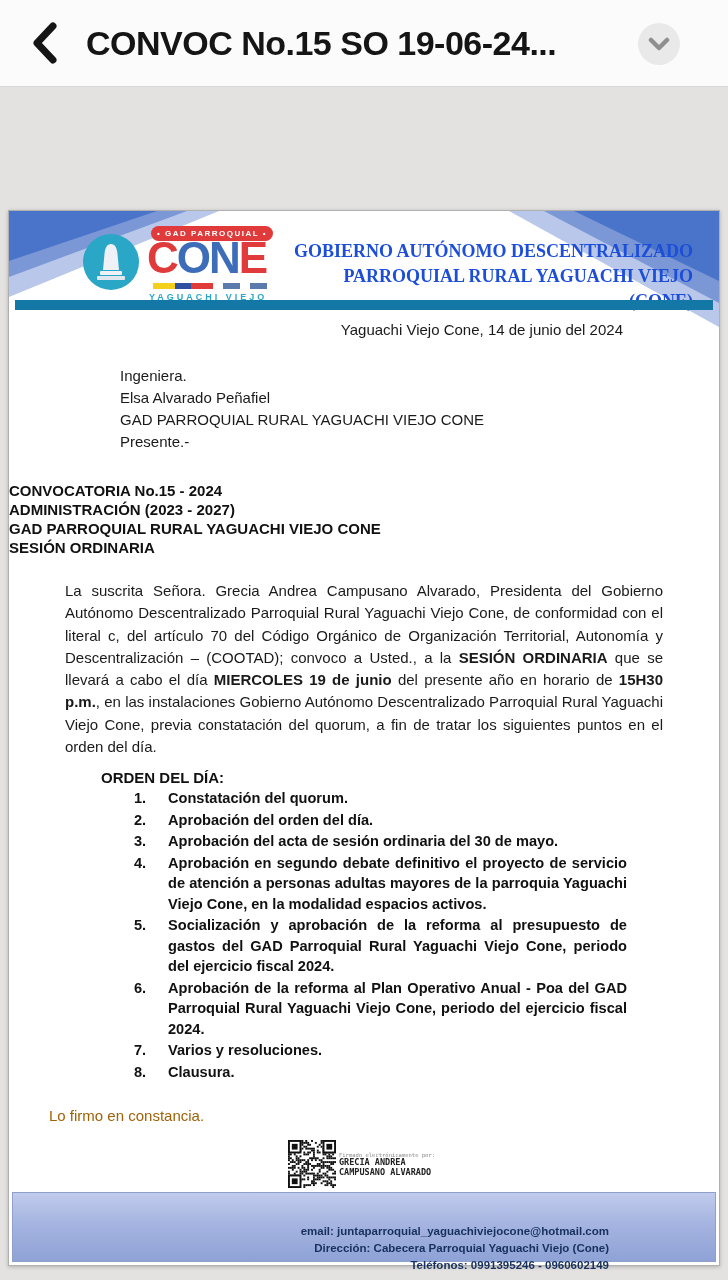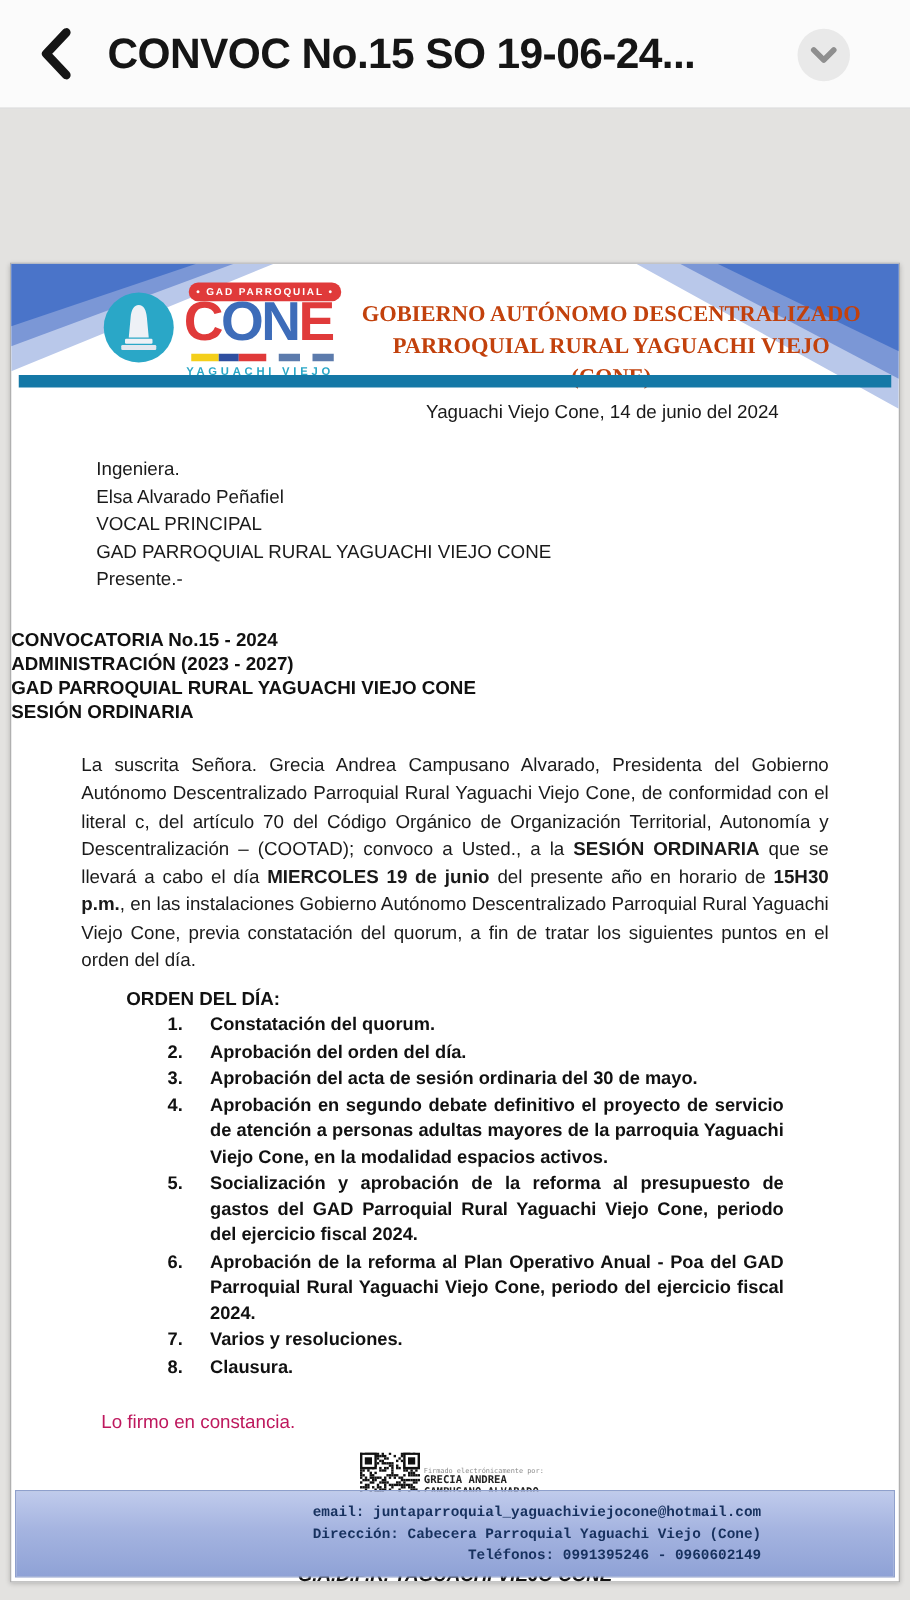--- a/index.html
+++ b/index.html
@@ -27,46 +27,46 @@
   .logo-name{position:absolute;left:72px;top:17px;font-size:44px;line-height:44px;font-weight:800;letter-spacing:-2px;font-family:"Liberation Sans",sans-serif;}
   .flag-dashes{position:absolute;left:78px;top:64px;display:flex;align-items:center;gap:0;}
   .flag-dashes i{display:block;height:6px;}
   .d-y{width:22px;background:#f4cf1b;}
   .d-b{width:16px;background:#2f4fa0;}
   .d-r{width:22px;background:#e03a3a;}
   .d-s{width:17px;background:#5c7bac;margin-left:10px;}
   .logo-sub{position:absolute;left:74px;top:73px;color:#2aa7c7;font-size:9px;font-weight:700;letter-spacing:3px;white-space:nowrap;}
   .logo-period{position:absolute;left:96px;top:83px;color:#e03a3a;font-size:8px;font-weight:700;letter-spacing:2.5px;white-space:nowrap;}
 
-  .org-name{position:absolute;left:276px;right:26px;top:28px;text-align:center;font-family:"Liberation Serif",serif;font-weight:700;font-size:18px;line-height:25px;color:#c2410c;}
+  .org-name{position:absolute;left:276px;right:26px;top:28px;text-align:right;font-family:"Liberation Serif",serif;font-weight:700;font-size:18px;line-height:25px;color:#1d4ed8;}
 
   
   .date-line{margin-top:10px;padding-right:96px;text-align:right;font-size:15px;color:#1a1a1a;}
-  .addressee{margin-top:27px;padding-left:68px;font-size:15px;line-height:22px;color:#1a1a1a;}
+  .addressee{margin-top:27px;padding-left:111px;font-size:15px;line-height:22px;color:#1a1a1a;}
   .title-block{margin-top:28px;text-align:left;font-weight:700;font-size:15px;line-height:19px;color:#111;}
   .body-par{margin-top:23px;padding:0 56px;font-size:15px;line-height:22.3px;text-align:justify;color:#1a1a1a;}
   .body-par .b{font-weight:700;}
   .agenda-head{margin-top:11px;padding-left:92px;font-weight:700;font-size:15px;color:#111;}
   ol.agenda{margin:2px 0 0 0;padding:0 92px;list-style:none;}
   ol.agenda li{position:relative;padding-left:67px;font-weight:700;font-size:14.6px;line-height:20.5px;text-align:justify;margin-bottom:1px;color:#111;}
   ol.agenda li .num{position:absolute;left:33px;}
-  .closing{margin-top:25px;padding-left:72px;font-size:15px;color:#be185d;}
+  .closing{margin-top:25px;padding-left:40px;font-size:15px;color:#a16207;}
 
   
   .sig-area{position:relative;margin-top:16px;height:120px;}
   .qr-wrap{position:absolute;left:278px;top:0;display:flex;}
   .qr{width:50px;height:48px;}
   .esign{margin-left:2px;padding-top:12px;}
   .esign-label{font-size:5.5px;color:#8a8a8a;font-family:"DejaVu Sans Mono",monospace;white-space:nowrap;}
   .esign-name{font-size:8.5px;font-weight:700;font-family:"DejaVu Sans Mono",monospace;line-height:9.5px;color:#222;white-space:nowrap;}
   .sig-lines{position:absolute;left:92px;right:92px;top:56px;text-align:center;font-style:italic;font-weight:700;font-size:15px;line-height:17px;color:#111;}
 
   
   .footer-band{position:absolute;left:3px;right:3px;bottom:3px;height:70px;box-sizing:border-box;border:1px solid #8fa0cc;background:linear-gradient(180deg,#c0cbec 0%,#a5b4e0 45%,#8fa2d6 100%);}
-  .footer-text{padding:9px 106px 0 0;text-align:right;font-size:11.5px;font-weight:700;line-height:17px;color:#17315e;font-family:Liberation Mono, monospace;}
+  .footer-text{padding:30px 106px 0 0;text-align:right;font-size:11.5px;font-weight:700;line-height:17px;color:#17315e;}
 </style>
 </head>
 <body>
 
 <div class="screen">
 
   <div class="toolbar">
     <div class="back-btn">
       <svg width="26" height="42" viewBox="0 0 26 42">
         <polyline points="22,4 6,21 22,38" fill="none" stroke="#151515" stroke-width="7" stroke-linecap="round" stroke-linejoin="round"></polyline>
@@ -121,21 +121,20 @@
       </div>
 
       <div class="tealbar"></div>
     </div>
 
     <div class="date-line">Yaguachi Viejo Cone, 14 de junio del 2024</div>
 
     <div class="addressee">
         <div>Ingeniera.</div>
         <div>Elsa Alvarado Peñafiel</div>
-        <div>VOCAL PRINCIPAL</div>
         <div>GAD PARROQUIAL RURAL YAGUACHI VIEJO CONE</div>
         <div>Presente.-</div>
       </div>
 
     <div class="title-block">
         <div>CONVOCATORIA No.15 - 2024</div>
         <div>ADMINISTRACIÓN (2023 - 2027)</div>
         <div>GAD PARROQUIAL RURAL YAGUACHI VIEJO CONE</div>
         <div>SESIÓN ORDINARIA</div>
       </div>

